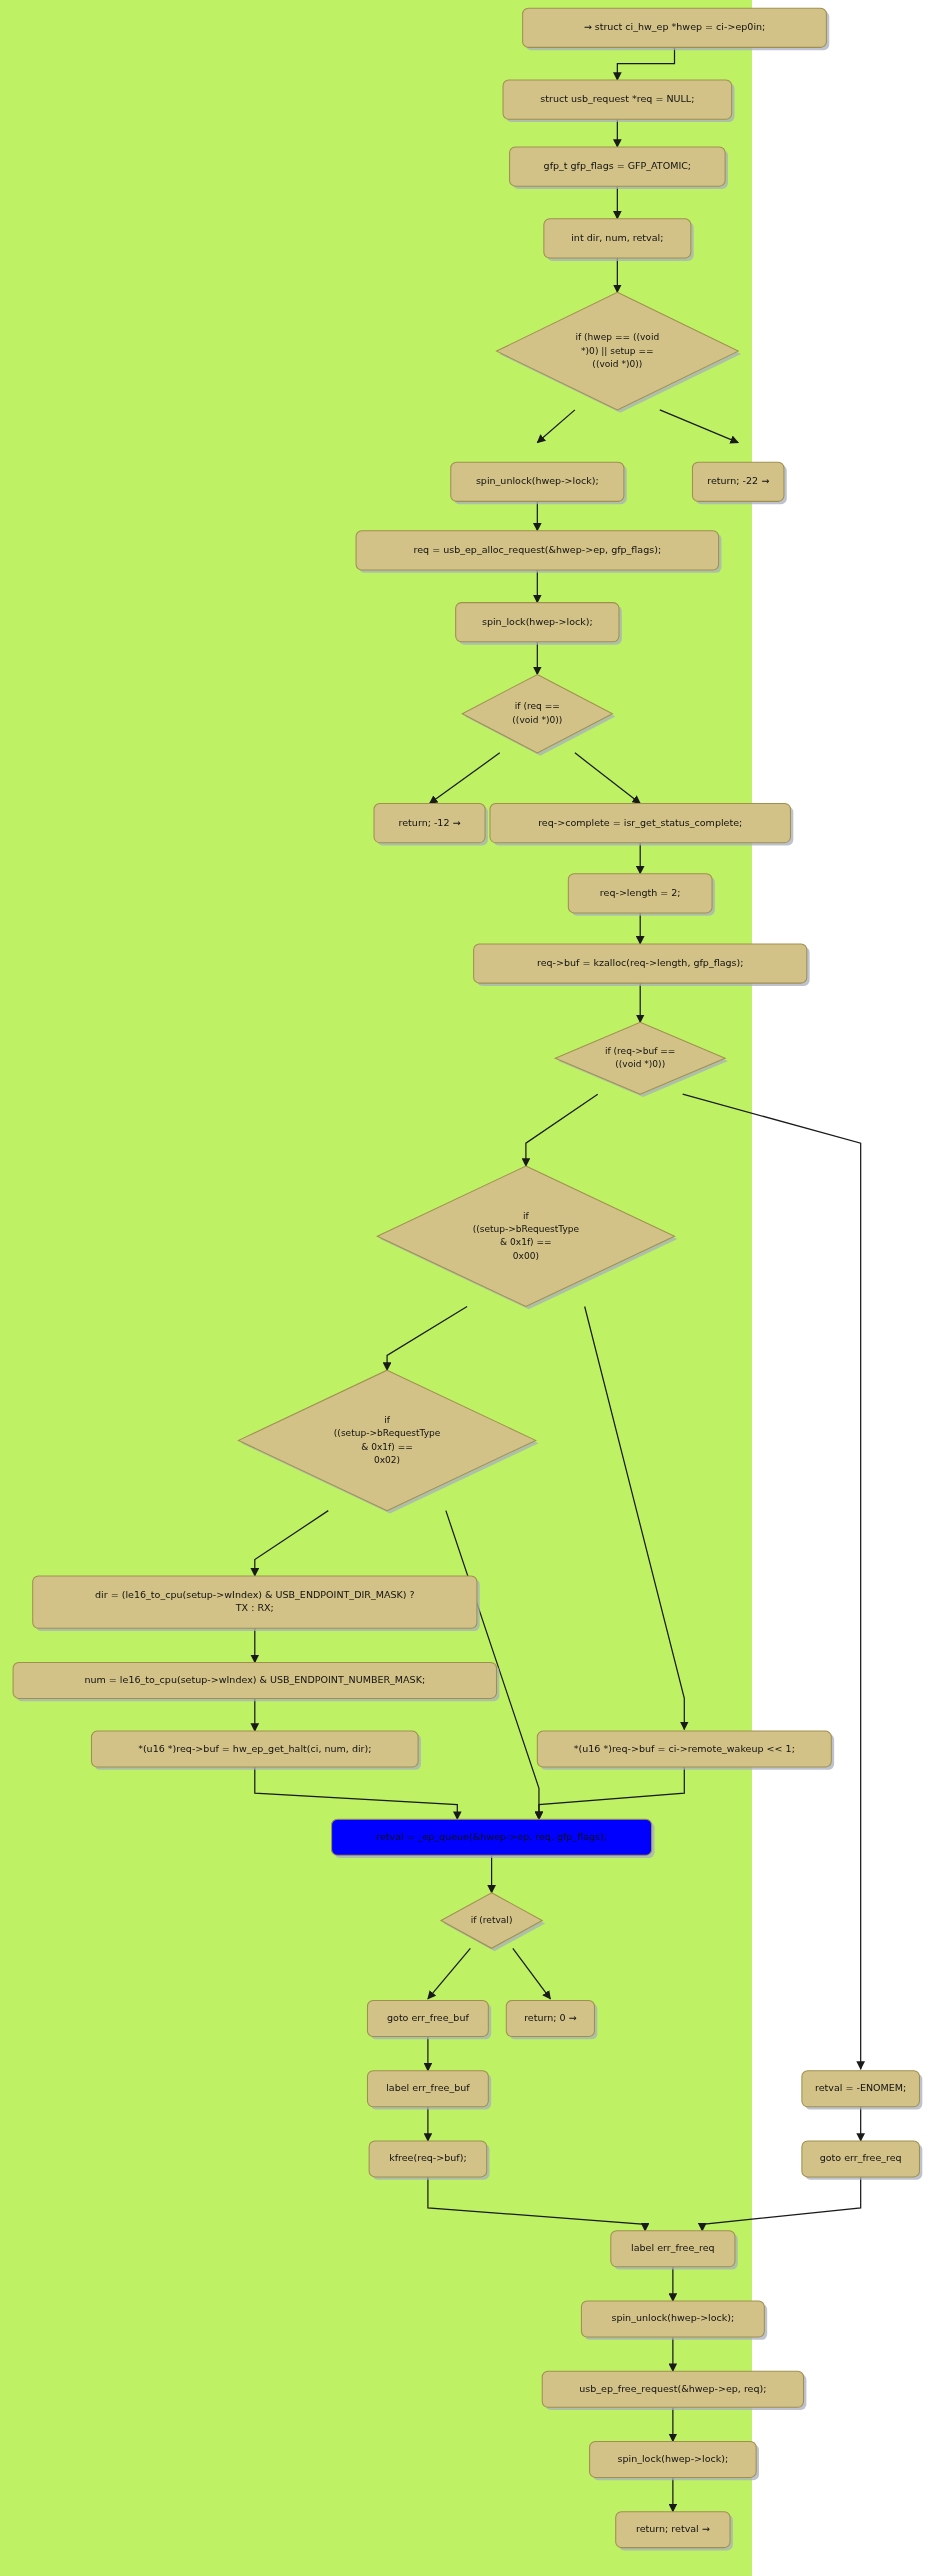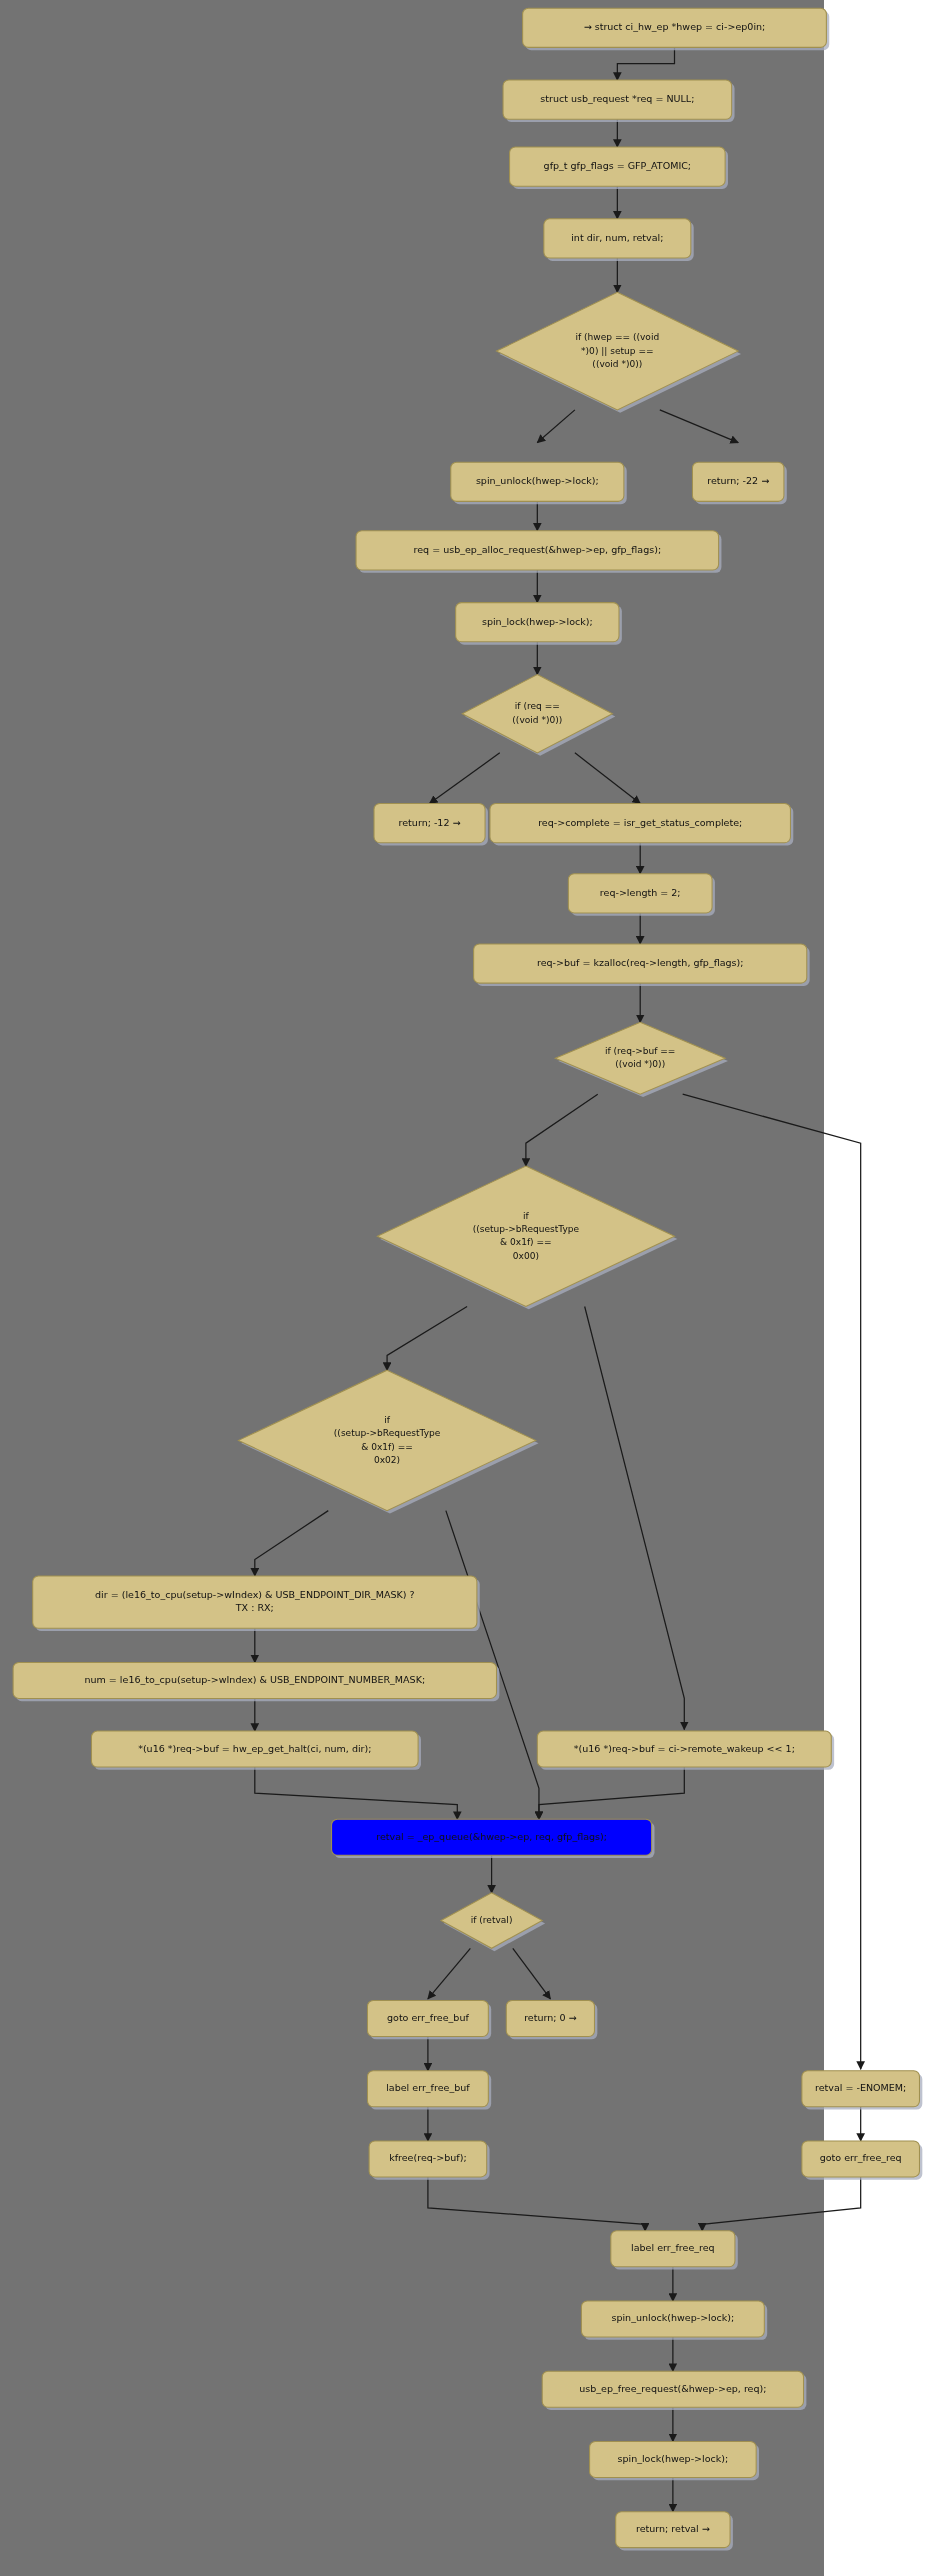--- a/index.html
+++ b/index.html
@@ -8,23 +8,23 @@
     background: #ffffff;
   }
   body {
     font-family: "DejaVu Sans", sans-serif;
     width: 944px;
     height: 2576px;
     overflow: hidden;
   }
   #flowchart-root {
     position: relative;
-    width: 824px;
+    width: 752px;
     height: 2576px;
-    background: #737373;
+    background: #bef264;
   }
   svg.fc {
     display: block;
     width: 944px;
     height: 2576px;
   }
   .node-box {
     fill: #D3C287;
     stroke: #A09050;
     stroke-width: 1.1;

